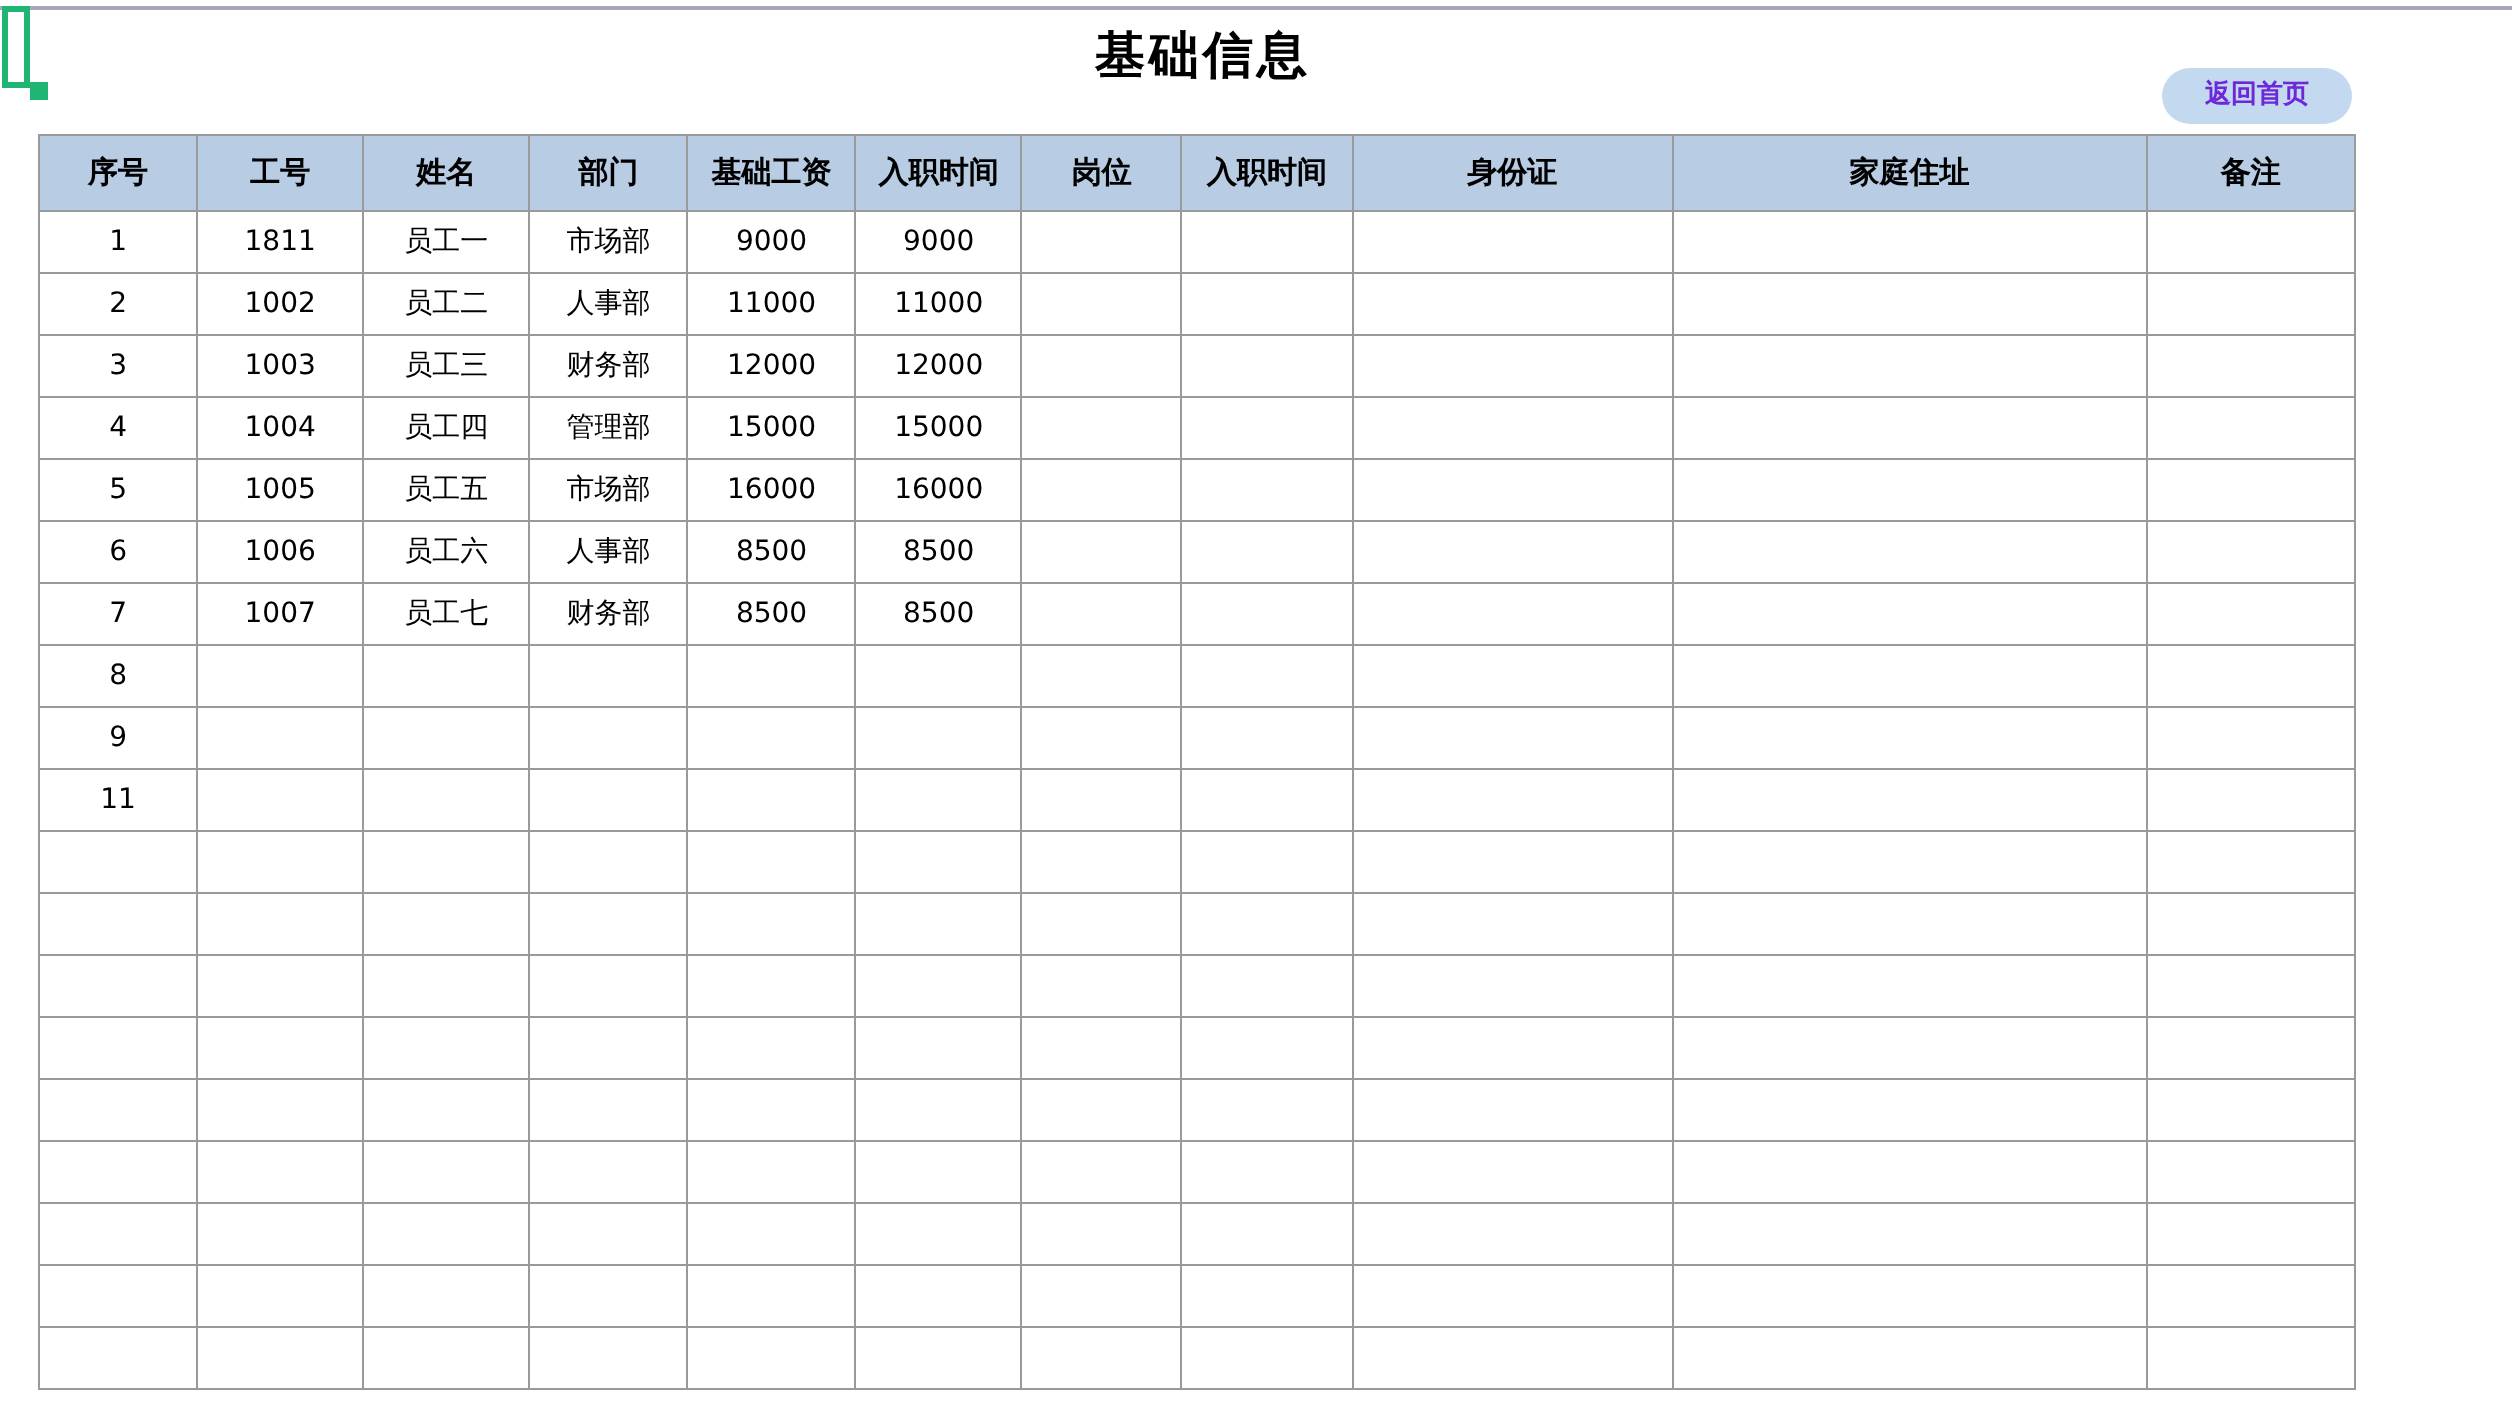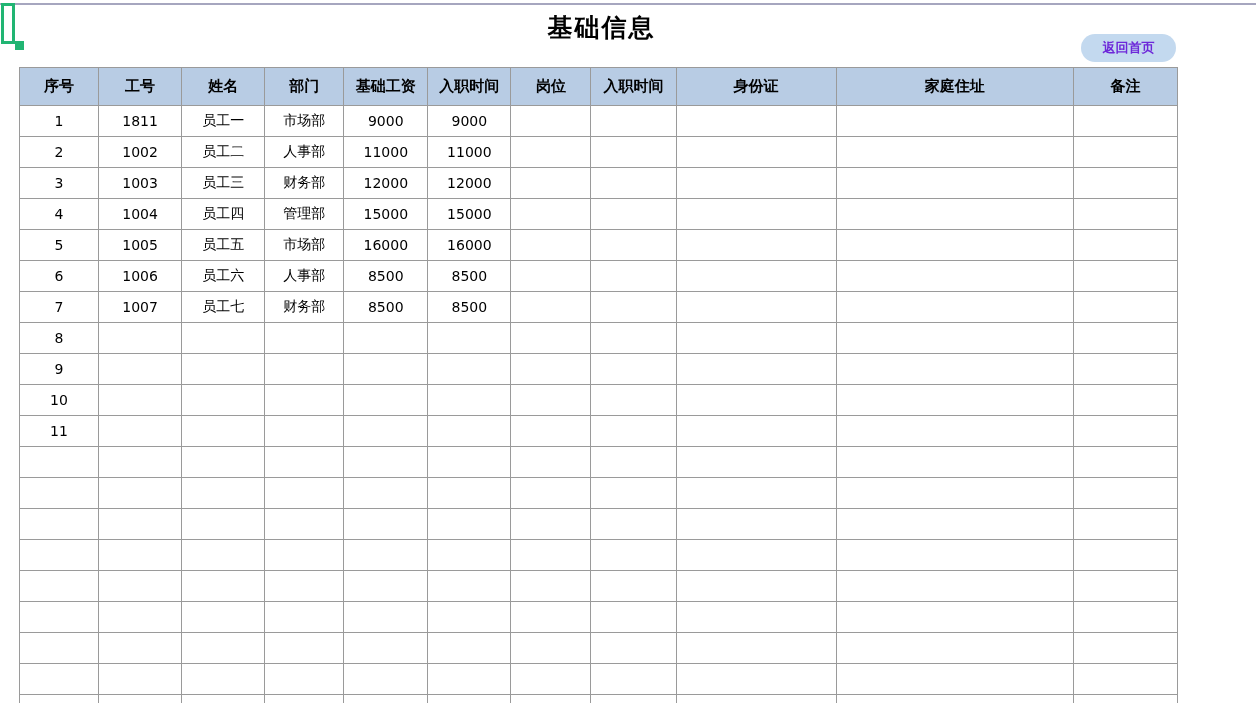--- a/index.html
+++ b/index.html
@@ -267,33 +267,20 @@
         <td class="num-cell"></td>
         <td class="num-cell"></td>
         <td class="num-cell"></td>
         <td class="num-cell"></td>
         <td class="num-cell"></td>
         <td class="num-cell"></td>
         <td class="num-cell"></td>
         <td class="num-cell"></td>
       </tr>
       <tr>
-        <td class="num-cell">10</td>
-        <td class="num-cell"></td>
-        <td class="num-cell"></td>
-        <td class="num-cell"></td>
-        <td class="num-cell"></td>
-        <td class="num-cell"></td>
-        <td class="num-cell"></td>
-        <td class="num-cell"></td>
-        <td class="num-cell"></td>
-        <td class="num-cell"></td>
-        <td class="num-cell"></td>
-      </tr>
-      <tr>
         <td class="num-cell">11</td>
         <td class="num-cell"></td>
         <td class="num-cell"></td>
         <td class="num-cell"></td>
         <td class="num-cell"></td>
         <td class="num-cell"></td>
         <td class="num-cell"></td>
         <td class="num-cell"></td>
         <td class="num-cell"></td>
         <td class="num-cell"></td>

